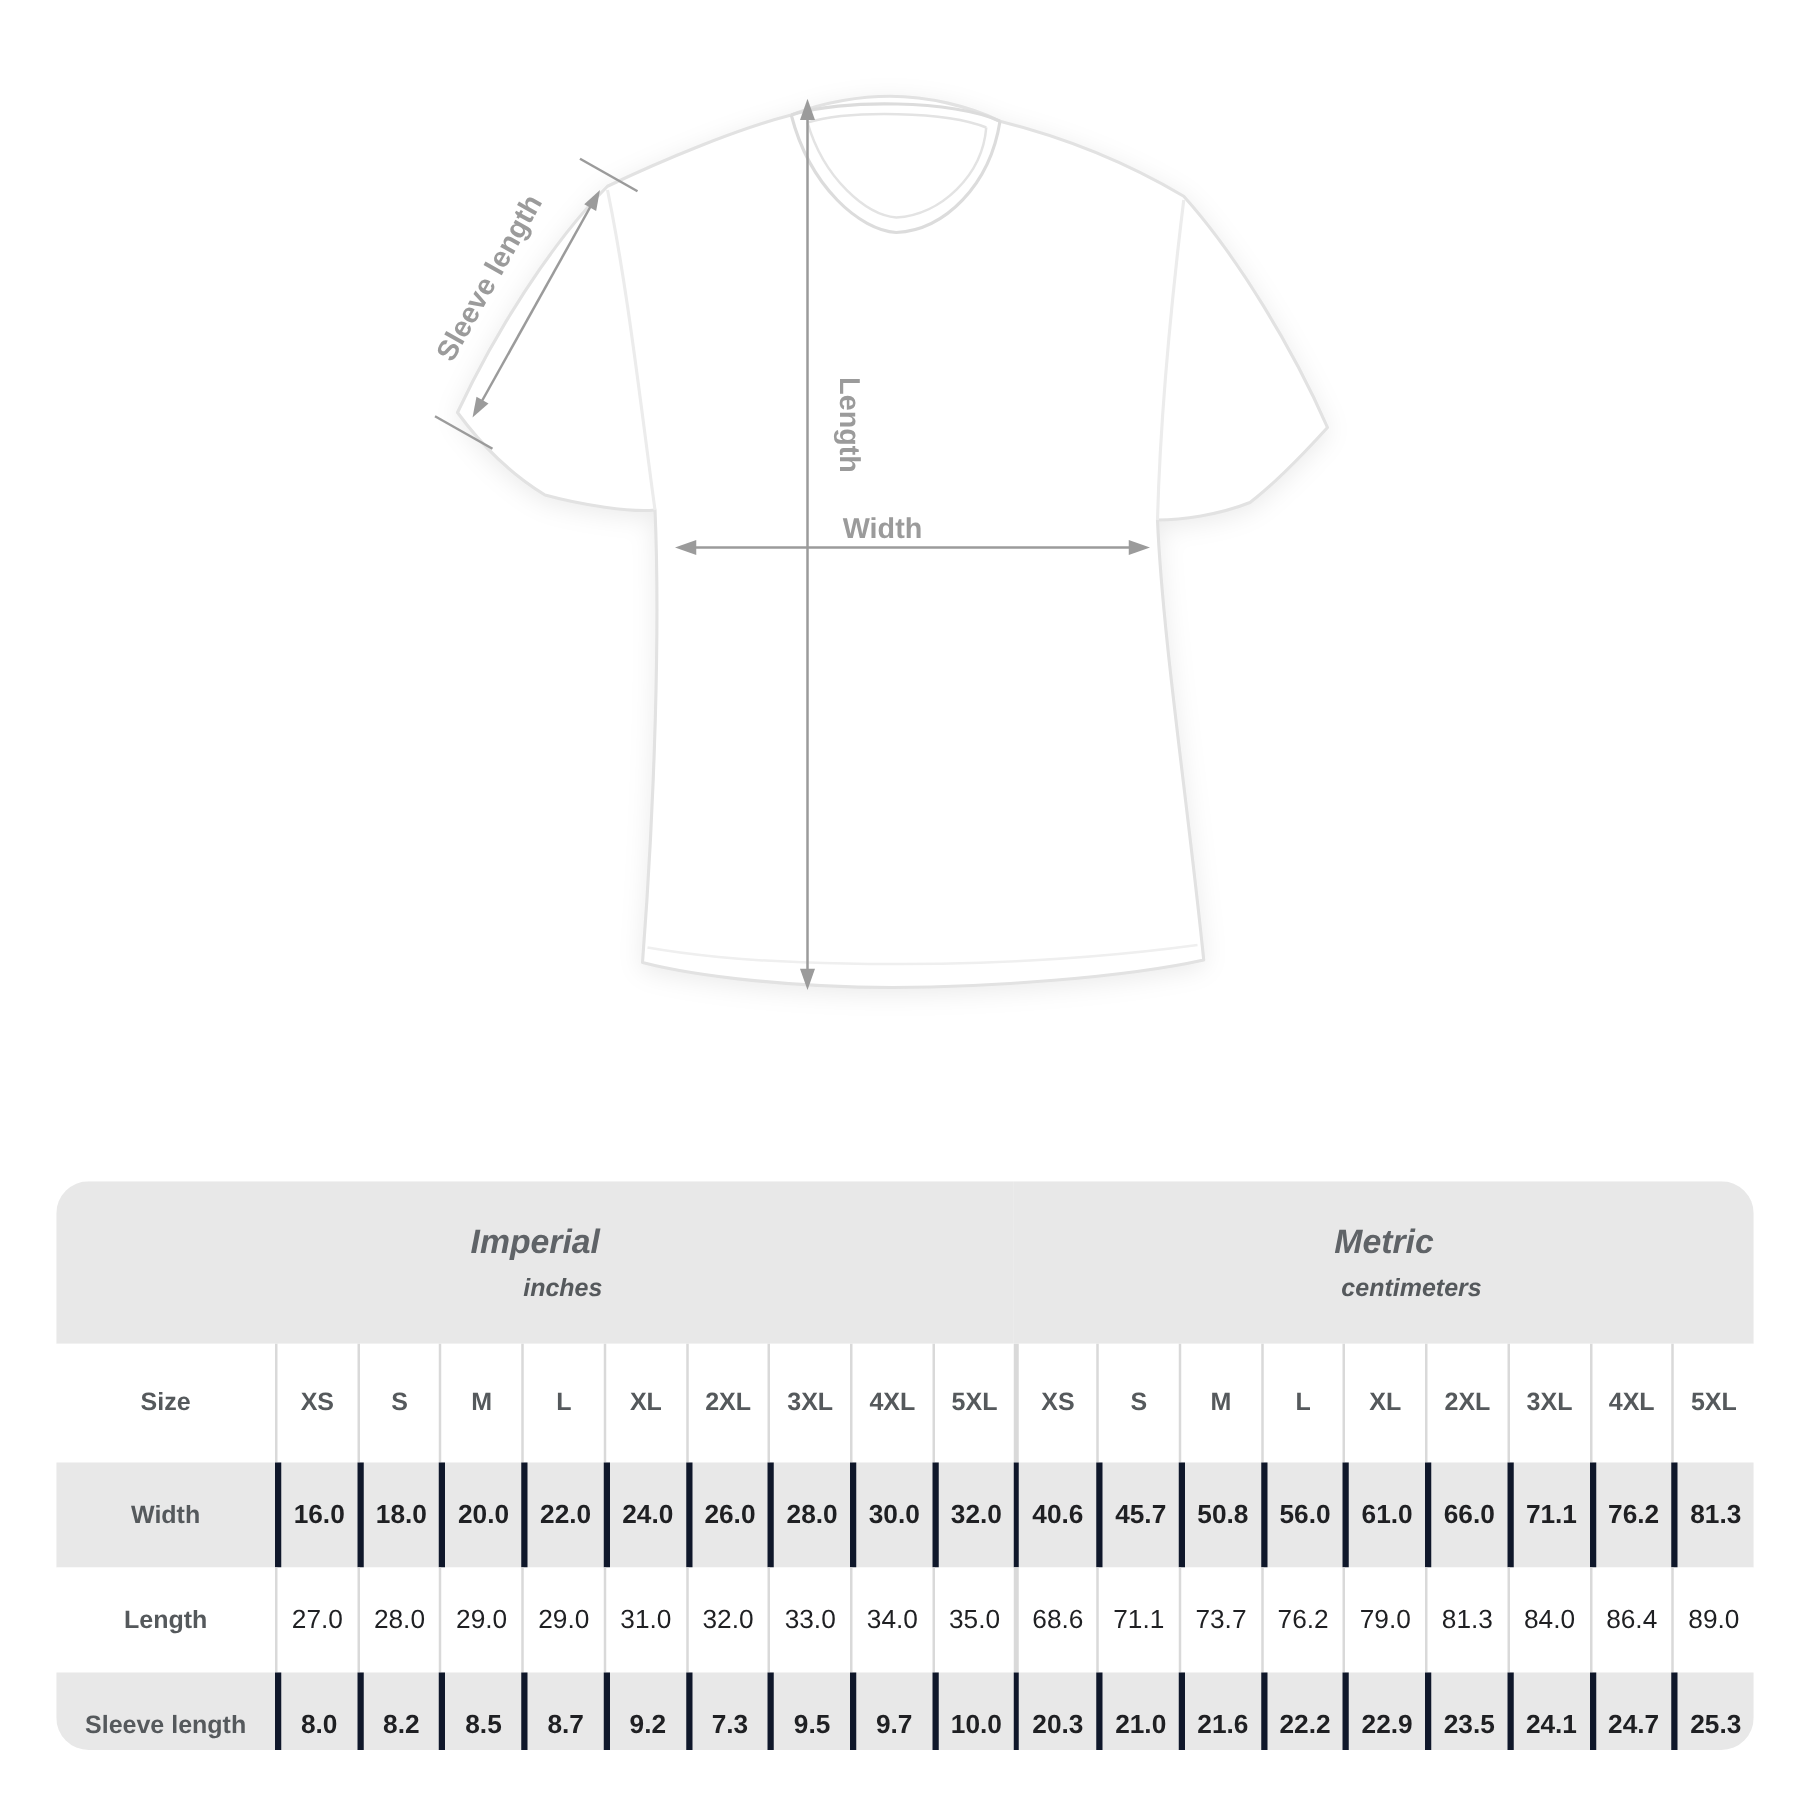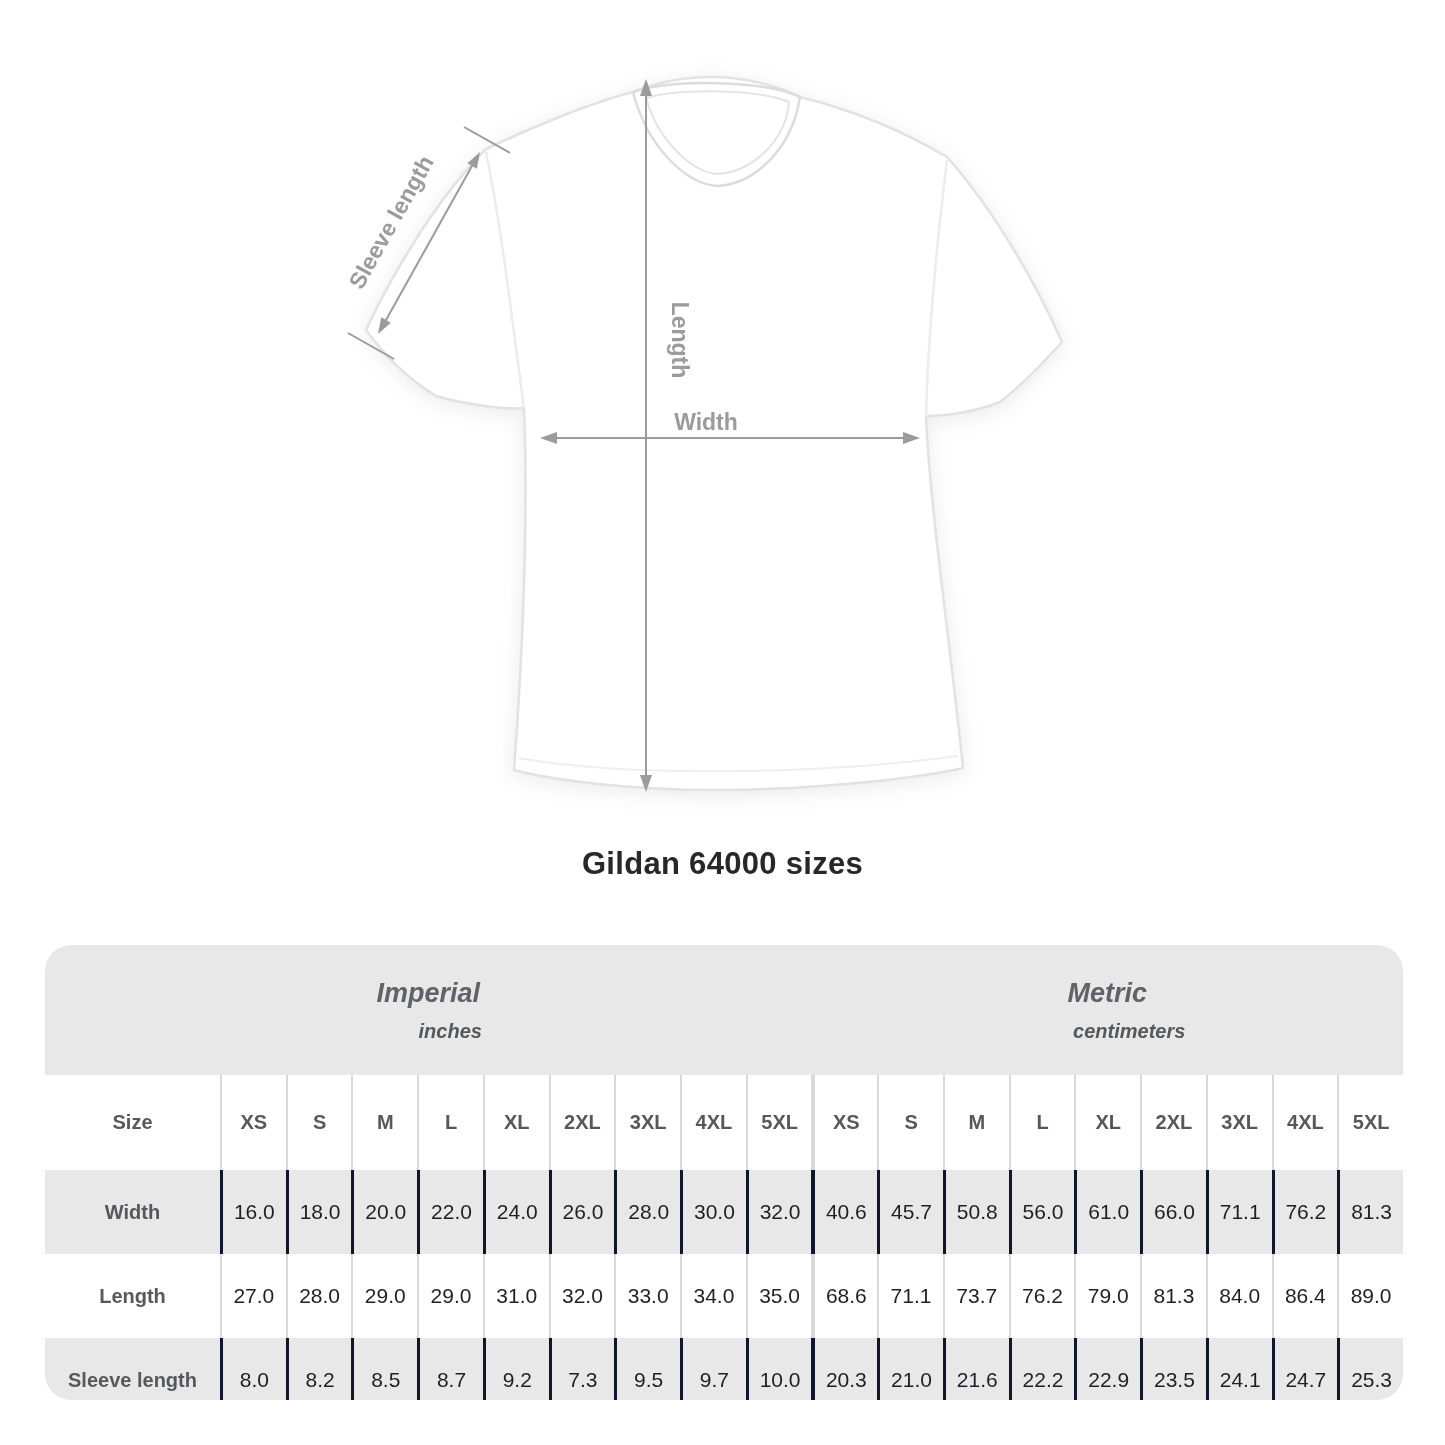--- a/index.html
+++ b/index.html
@@ -26,21 +26,21 @@
                  font-size:20px; font-weight:bold; color:#55595c; padding:0;
                  border-left:2px solid #d9d9d9; }
   .size-row th:first-child { border-left:none; }
   .size-row th.sect { border-left-width:4px; }
 
   tbody tr { height:84px; }
   tbody th.rowlabel { font-size:20px; font-weight:bold; color:#55595c; text-align:center;
                       vertical-align:middle; padding:0; }
   tbody td { font-size:21px; color:#1f2023; text-align:center; vertical-align:middle; padding:0; }
   tr.gray th.rowlabel, tr.gray td { background:#e8e8e8; }
-  tr.gray td { border-left:3px solid #0f172a; }
+  tr.gray td { border-left:5px solid #0f172a;font-weight:bold; }
   tr.gray td.sect { border-left-width:4px; }
   tr.white th.rowlabel, tr.white td { background:#ffffff; }
   tr.white td { border-left:2px solid #d9d9d9; }
   tr.white td.sect { border-left-width:4px; }
 </style>
 </head>
 <body>
 
 <div class="canvas">
 
@@ -92,21 +92,20 @@
       <line x1="381" y1="329" x2="477" y2="157" stroke-width="2" fill="none"></line>
       <path d="M 480 152 L 476.9 168.7 L 467.4 163.3 Z" stroke="none"></path>
       <path d="M 378 334 L 390.8 322.7 L 381.2 317.3 Z" stroke="none"></path>
       <line x1="510" y1="153" x2="464" y2="127" stroke-width="2" fill="none"></line>
       <line x1="394" y1="359" x2="348" y2="333" stroke-width="2" fill="none"></line>
     </g>
     <text transform="translate(398,226) rotate(-60.7)" text-anchor="middle" font-size="23">Sleeve length</text>
   </svg>
 
   <div class="heading">
-    <h1 class="title">Gildan 64000 sizes</h1>
   </div>
 
   <div class="table-wrap">
     <table>
       <colgroup>
         <col class="c-size">
         <col>
           <col>
           <col>
           <col>

